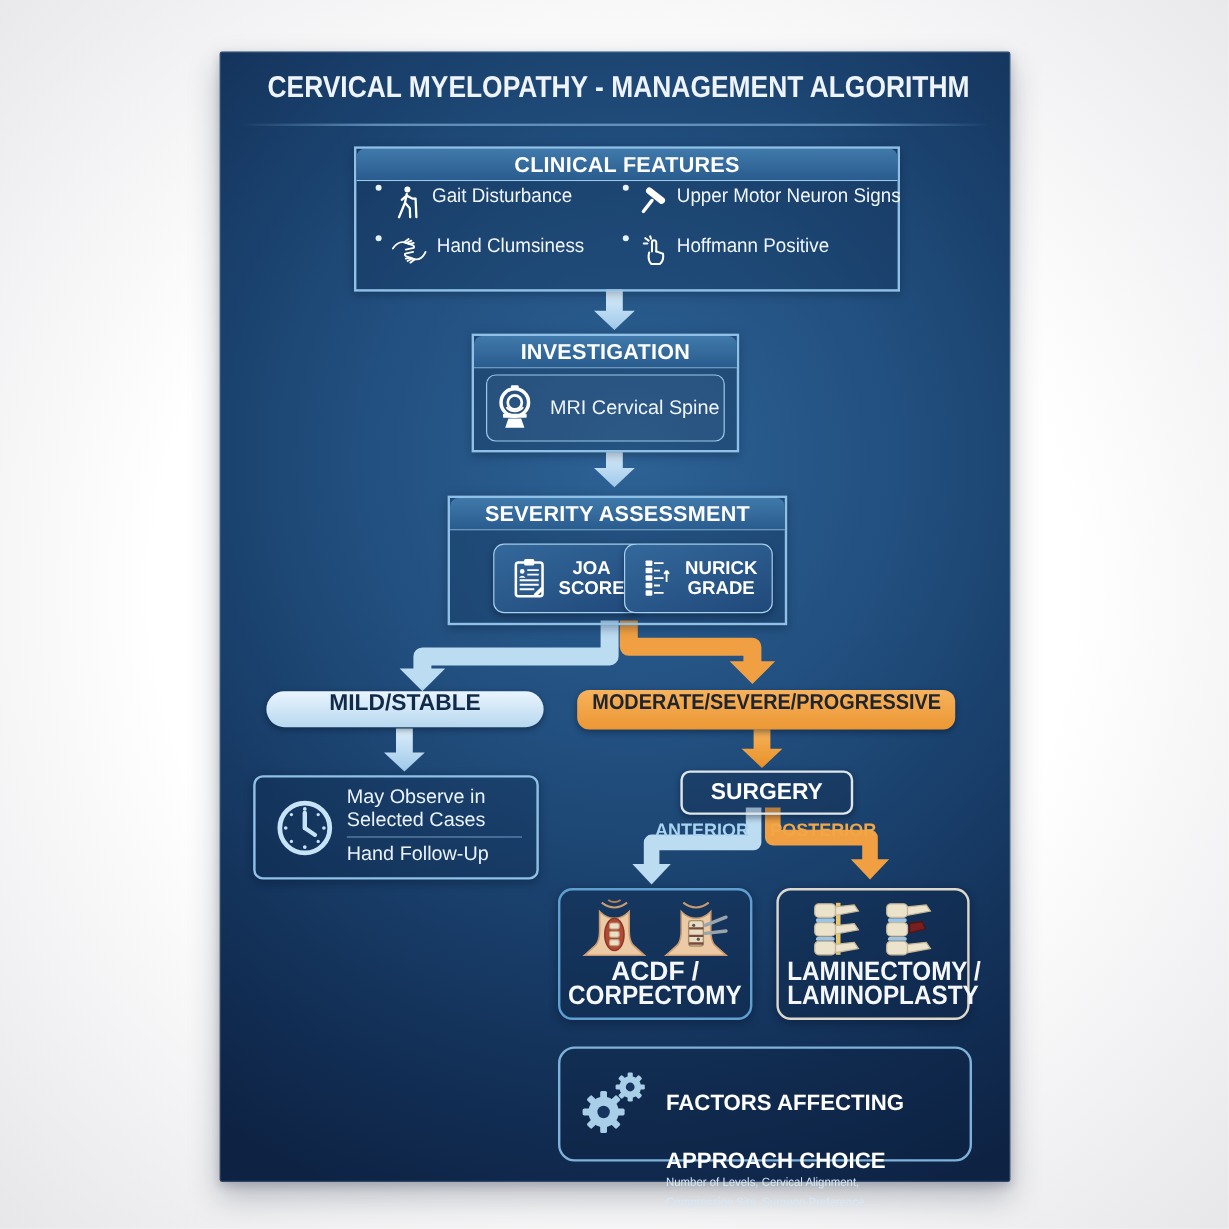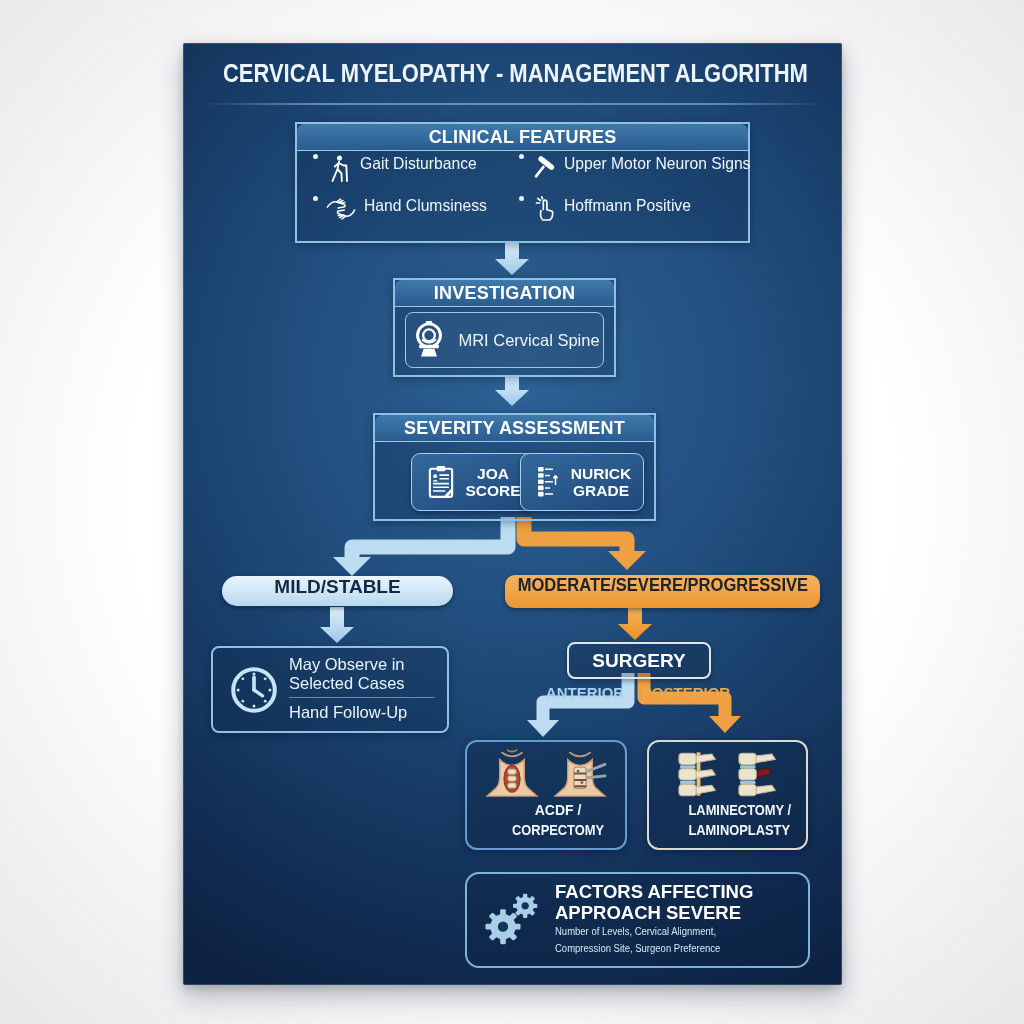--- a/index.html
+++ b/index.html
@@ -51,44 +51,44 @@
     background:linear-gradient(160deg,#34689b,#20497a);display:flex;align-items:center;justify-content:center;gap:8px;
     box-shadow:0 2px 5px rgba(5,15,35,.4);}
   .tool-label{color:#ffffff;font-weight:bold;font-size:15.5px;line-height:17px;text-align:center;}
   
   .pill{display:flex;align-items:flex-start;justify-content:center;font-weight:bold;}
   .pill-mild{left:39px;top:533px;width:231px;height:30px;border-radius:15px;
     background:linear-gradient(180deg,#eaf5fd,#b7d8ef);color:#122a4a;font-size:19px;
     box-shadow:0 2px 5px rgba(5,15,35,.45);}
   .pill-mod{left:298px;top:532px;width:315px;height:33px;border-radius:10px;
     background:linear-gradient(180deg,#f6b25c,#ec9733);color:#20242e;font-size:18px;
-    box-shadow:0 2px 5px rgba(5,15,35,.45);margin-left:24px;}
+    box-shadow:0 2px 5px rgba(5,15,35,.45);}
   
   .observe{left:28px;top:603px;width:234px;height:83px;border-radius:8px;}
   .observe-text{position:absolute;left:76px;top:7px;color:#eaf3fb;font-size:16.5px;line-height:19px;}
   .observe-div{width:146px;height:1px;background:rgba(165,205,238,.55);margin:4px 0 5px 0;}
   
   .surgery{left:384px;top:599px;width:140px;height:33px;border:2px solid #dfe6ea;border-radius:8px;
     background:rgba(10,28,55,.25);display:flex;align-items:center;justify-content:center;
     color:#ffffff;font-weight:bold;font-size:19px;box-shadow:0 2px 5px rgba(5,15,35,.4);}
   .approach-label{font-weight:bold;font-size:15px;text-align:center;}
   .anterior{left:342px;top:641px;width:120px;color:#aad3ef;}
   .posterior{left:444px;top:641px;width:118px;color:#f1a747;}
   
   .option{border-radius:12px;background:rgba(12,32,62,.32);box-shadow:0 2px 8px rgba(5,15,35,.4);}
   .acdf{left:282px;top:697px;width:158px;height:106px;border:2px solid #5f9fd2;}
   .lamin{left:464px;top:697px;width:157px;height:106px;border:2px solid #ddd8cc;}
   .opt-ill{position:absolute;left:0;right:0;top:6px;display:flex;justify-content:center;gap:8px;}
   .opt-label{position:absolute;left:0;right:0;bottom:8px;text-align:center;color:#f4f8fc;
-    font-weight:bold;font-size:14px;line-height:20px;padding-left:24px;}
+    font-weight:bold;font-size:22px;line-height:20px;}
   
   .factors{left:282px;top:829px;width:341px;height:92px;border:2px solid #7fb2da;border-radius:14px;
     background:rgba(12,32,62,.28);}
   .factors-text{position:absolute;left:88px;top:7px;}
-  .factors-title{color:#ffffff;font-weight:bold;font-size:18.5px;line-height:21px;}
+  .factors-title{color:#ffffff;font-weight:bold;font-size:18.5px;line-height:21px;margin-top:27px;}
   .factors-detail{color:#d7e7f6;font-size:10px;line-height:17px;}
   svg{display:block;}
 </style>
 </head>
 <body>
 
 <div class="poster">
 
   <svg class="abs" style="left:0;top:0;" width="659" height="942" viewBox="0 0 659 942">
     <defs>
@@ -365,19 +365,19 @@
             <rect x="26" y="2.2" width="2.6" height="3.4" rx="0.7" transform="rotate(315 27.3 9.5)"></rect>
             <circle cx="27.3" cy="9.5" r="5.4"></circle>
           </g>
         </g>
         <circle cx="14" cy="22" r="3.1" fill="#16355e"></circle>
         <circle cx="27.3" cy="9.5" r="2.2" fill="#16355e"></circle>
       </svg>
     </span>
     <div class="factors-text">
       <div class="factors-title">FACTORS AFFECTING</div>
-      <div class="factors-title">APPROACH SEVERE</div>
+      <div class="factors-title">APPROACH CHOICE</div>
       <div class="factors-detail"><span class="cond95">Number of Levels, Cervical Alignment,</span></div>
       <div class="factors-detail"><span class="cond95">Compression Site, Surgeon Preference</span></div>
     </div>
   </div>
 
 </div>
 
 </body></html>

